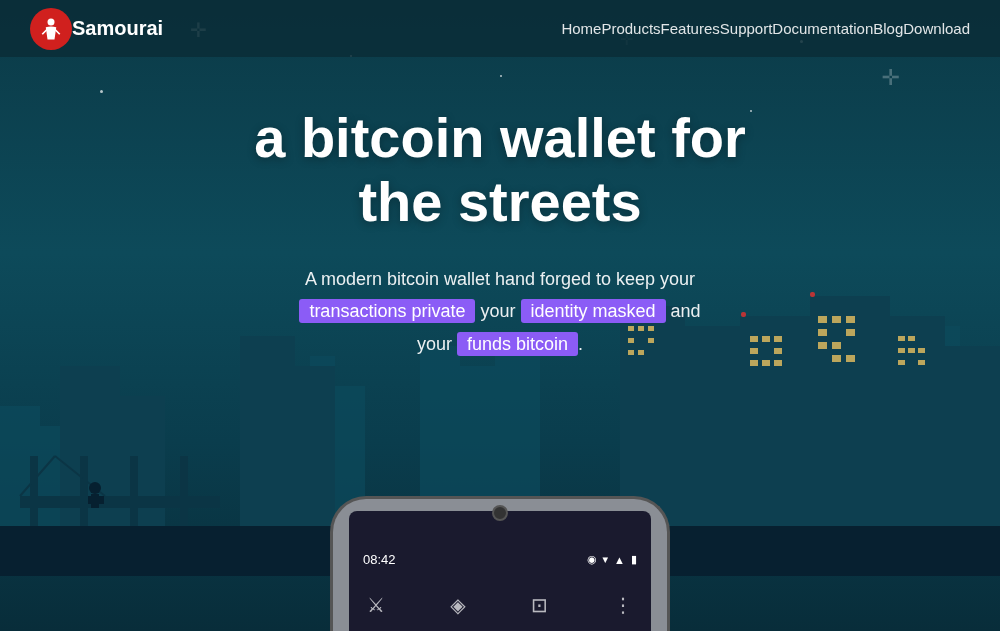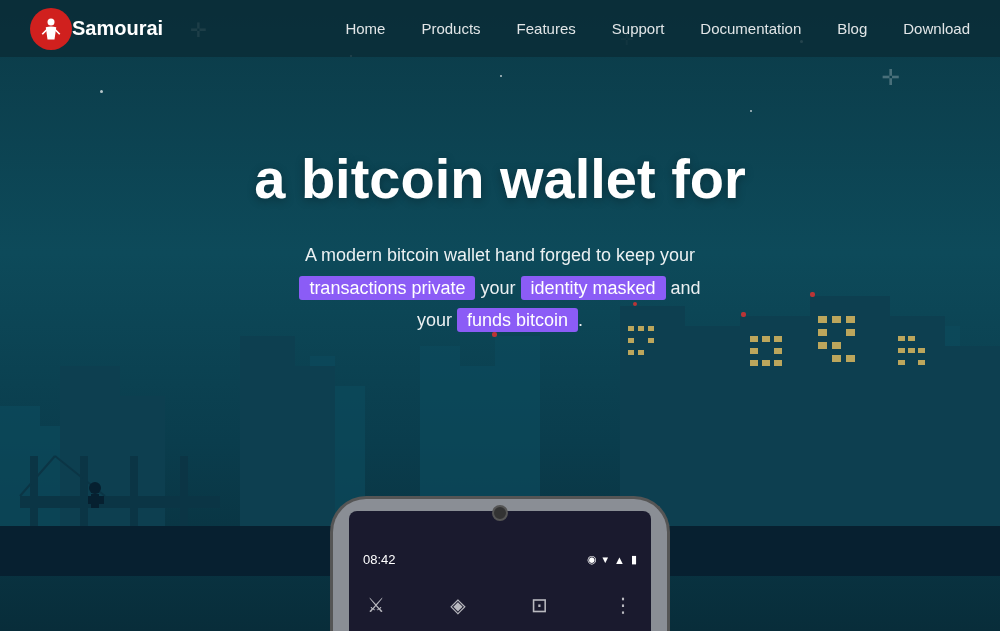--- a/index.html
+++ b/index.html
@@ -48,21 +48,20 @@
 
     .nav-brand {
       font-size: 20px;
       font-weight: 600;
       color: white;
     }
 
     .nav-links {
       display: flex;
       align-items: center;
-      gap: 36px;
       margin-left: auto;
       list-style: none;
     }
 
     .nav-links a {
       color: rgba(255,255,255,0.88);
       text-decoration: none;
       font-size: 15px;
       font-weight: 400;
     }
@@ -102,21 +101,21 @@
     }
 
     
     .hero-content {
       position: absolute;
       top: 57px;
       left: 0; right: 0;
       display: flex;
       flex-direction: column;
       align-items: center;
-      padding-top: 90px;
+      padding-top: 49px;
       z-index: 5;
     }
 
     .hero-title {
       font-size: 56px;
       font-weight: 700;
       color: white;
       text-align: center;
       line-height: 1.15;
       margin-bottom: 28px;
@@ -369,20 +368,21 @@
       <rect x="91" y="268" width="8" height="14"></rect>
       <rect x="88" y="270" width="5" height="8"></rect>
       <rect x="99" y="270" width="5" height="8"></rect>
     </g>
 
   </svg>
 
   <div class="hero-content">
     <h1 class="hero-title">
       <span>a bitcoin wallet for</span><br>
+      <span>the streets</span>
     </h1>
     <p class="hero-subtitle">
       <span>A modern bitcoin wallet hand forged to keep your</span><br>
       <span class="highlight-green">transactions private</span>
       <span> </span><span>your</span>
       <span> </span><span class="highlight-green">identity masked</span>
       <span> </span><span>and</span><br>
       <span>your</span>
       <span> </span><span class="highlight-green">funds bitcoin</span><span>.</span>
     </p>

